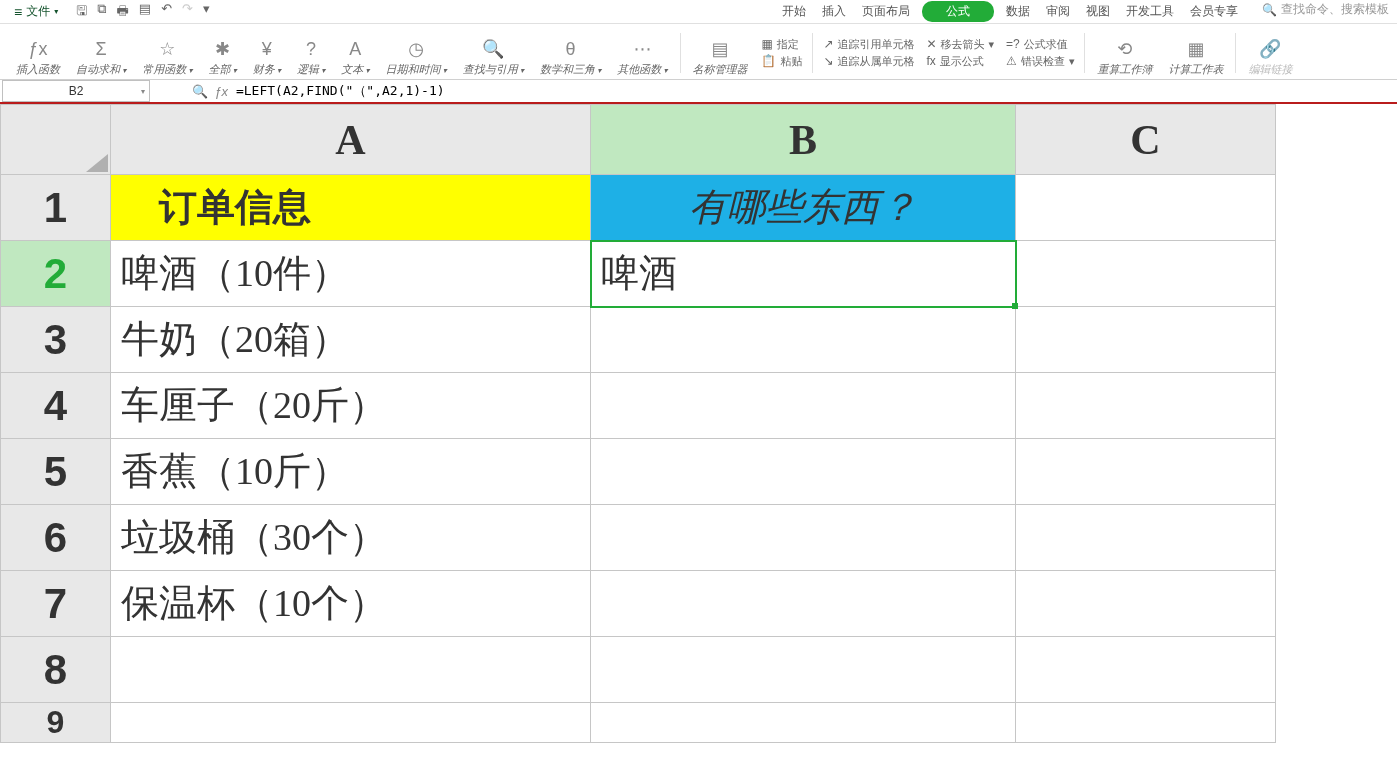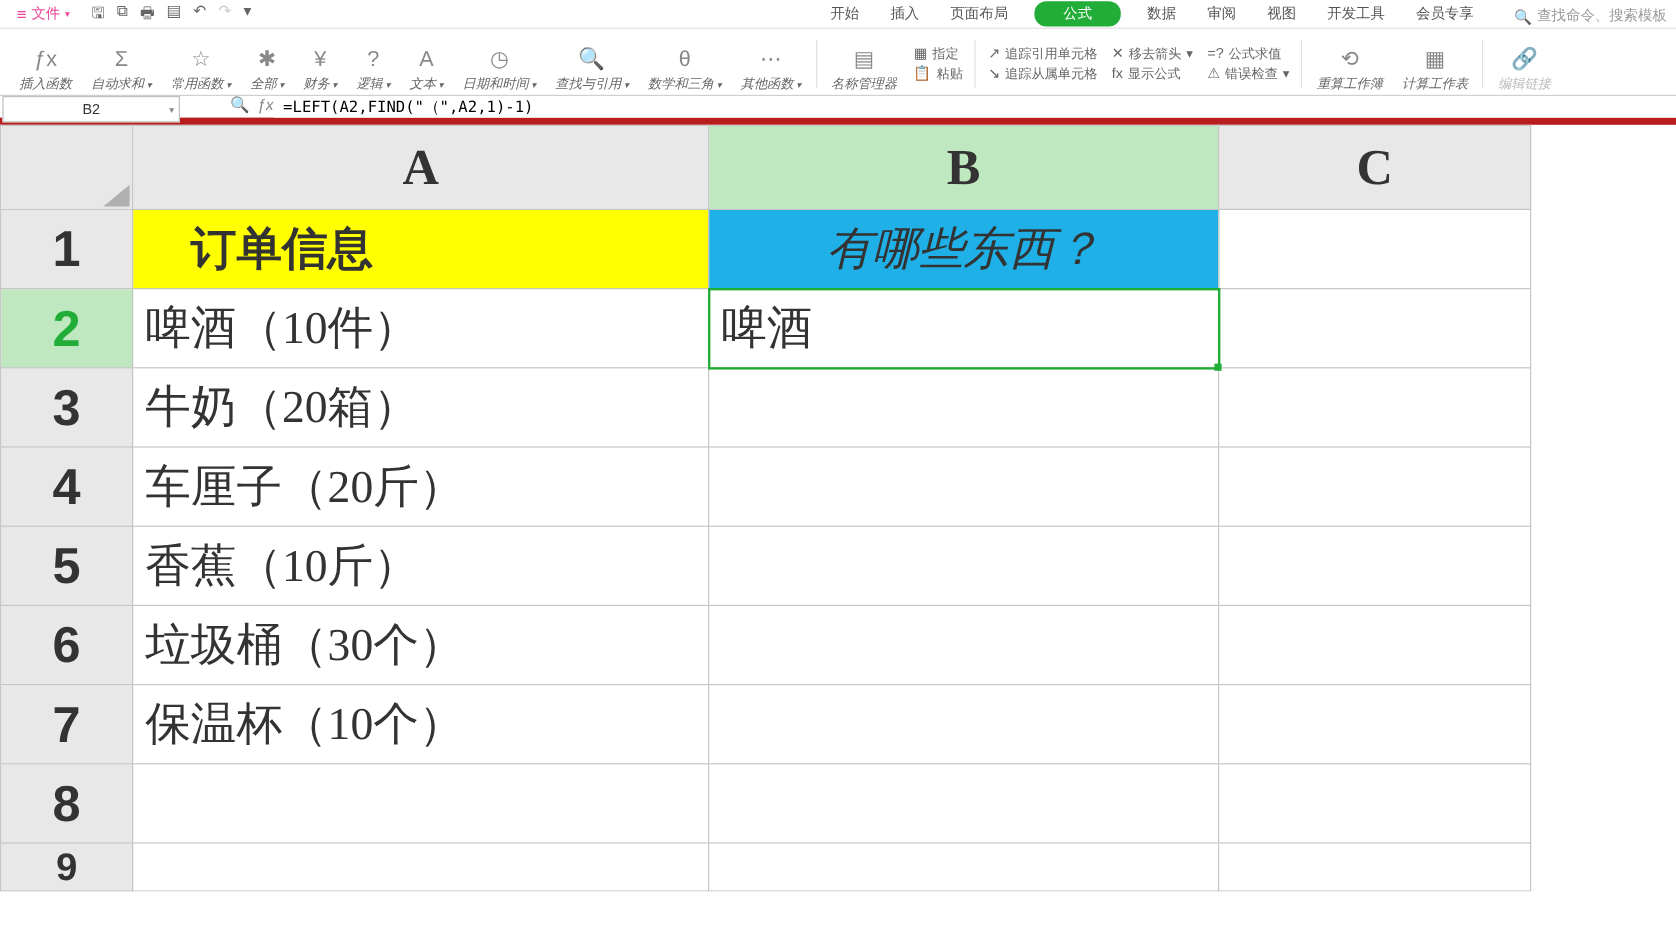--- a/index.html
+++ b/index.html
@@ -1,42 +1,42 @@
 <!DOCTYPE html>
 <html><head>
 <meta charset="utf-8">
 <style>
 * { margin: 0; padding: 0; box-sizing: border-box; }
 body { font-family: "Microsoft YaHei", SimSun, Arial, sans-serif; font-size: 12px; color: #333; background: #fff; overflow: hidden; }
 
 
 .menubar { display: flex; align-items: center; height: 24px; padding: 0 8px; border-bottom: 1px solid #e0e0e0; }
-.file-btn { display: flex; align-items: center; gap: 4px; padding: 4px 6px; color: #ec4899; cursor: pointer; }
+.file-btn { display: flex; align-items: center; gap: 4px; padding: 4px 6px; color: #14532d; cursor: pointer; }
 .file-btn::before { content: "≡"; font-size: 14px; }
 .file-btn::after { content: "▾"; font-size: 8px; }
 .quick-icons { display: flex; gap: 10px; margin-left: 12px; color: #666; font-size: 13px; }
 .quick-icons span { cursor: pointer; }
-.tabs-menu { display: flex; gap: 18px; margin-left: auto; align-items: flex-end; }
+.tabs-menu { display: flex; gap: 8px; margin-left: auto; align-items: flex-start; }
 .tabs-menu .tab { color: #555; cursor: pointer; padding: 2px 4px; }
 .tabs-menu .tab.active { background: #22ac38; color: #fff; border-radius: 10px; padding: 2px 24px; }
 .search-box { color: #999; margin-left: 12px; display: flex; align-items: center; gap: 4px; }
 
 
 .ribbon { display: flex; align-items: flex-end; height: 56px; padding: 4px 8px 2px; border-bottom: 1px solid #d0d0d0; gap: 0; }
 .rib-group { display: flex; flex-direction: column; align-items: center; justify-content: flex-end; padding: 0 8px; height: 100%; color: #666; font-size: 11px; cursor: pointer; }
 .rib-group .ico { font-size: 18px; height: 22px; display: flex; align-items: center; color: #888; }
 .rib-group .lbl { margin-top: 2px; white-space: nowrap; font-style: italic; }
 .rib-group .lbl.arrow::after { content: " ▾"; font-size: 8px; }
 .rib-sep { width: 1px; background: #e0e0e0; height: 40px; margin: 0 4px; align-self: center; }
 .rib-stack { display: flex; flex-direction: column; gap: 2px; padding: 0 6px; font-size: 11px; color: #666; justify-content: center; height: 100%; }
 .rib-stack div { display: flex; align-items: center; gap: 4px; white-space: nowrap; cursor: pointer; }
 .rib-stack .ico2 { font-size: 12px; }
 
 
-.formula-row { display: flex; height: 24px; border-bottom: 6px solid #b91c1c; }
+.formula-row { display: flex; align-items: center; height: 24px; border-bottom: 2px solid #b91c1c; }
 .name-box { width: 148px; height: 22px; border: 1px solid #c0c0c0; display: flex; align-items: center; justify-content: center; font-size: 12px; position: relative; background: #fff; margin: 0 2px; }
 .name-box::after { content: "▾"; position: absolute; right: 4px; font-size: 8px; color: #888; }
 .fx-cancel { margin-left: 40px; color: #888; font-size: 13px; }
 .fx-label { margin-left: 6px; font-style: italic; color: #888; font-size: 13px; }
 .formula-input { flex: 1; padding: 0 8px; font-family: Consolas, monospace; font-size: 13px; border: none; outline: none; }
 
 
 .sheet { position: relative; }
 .sheet table { border-collapse: collapse; table-layout: fixed; }
 .sheet td, .sheet th { border: 1px solid #c6c6c6; }

